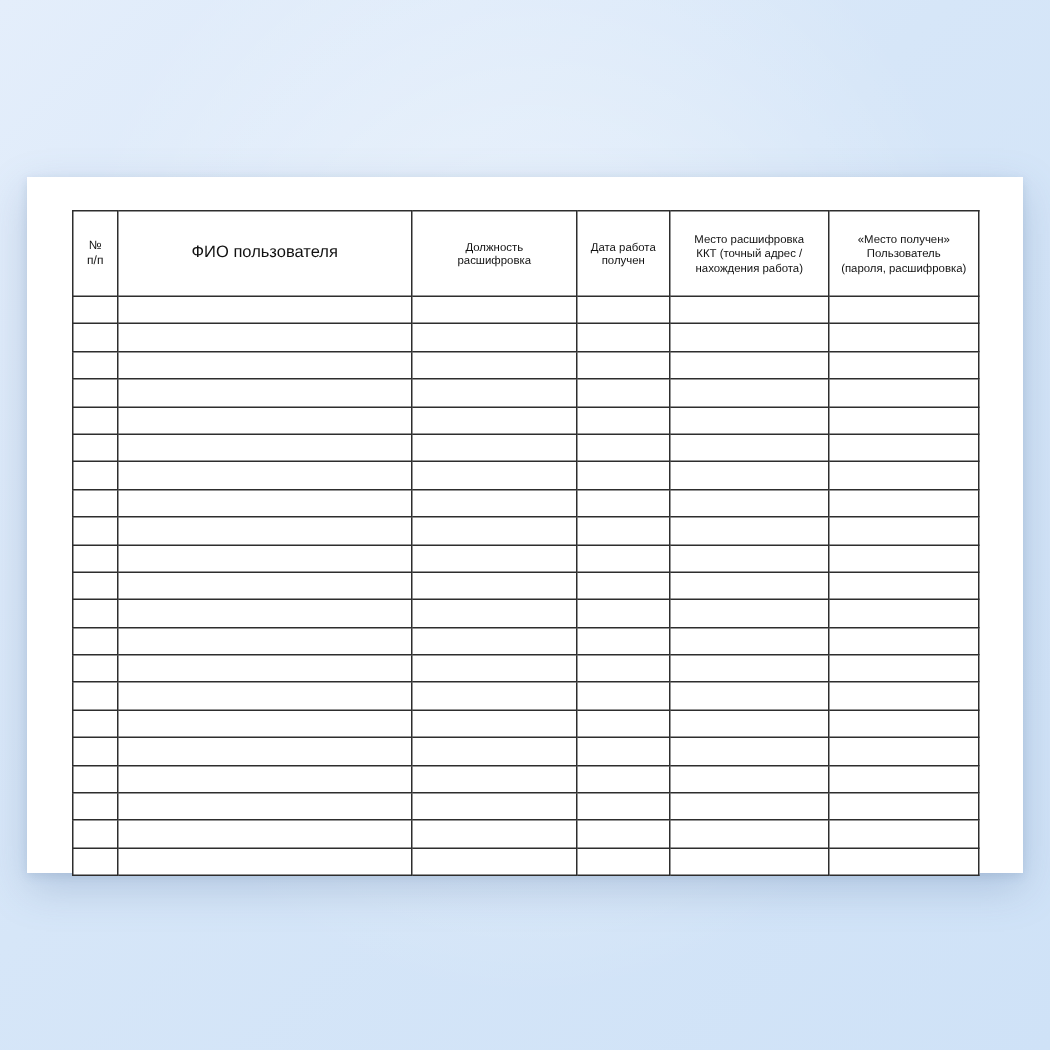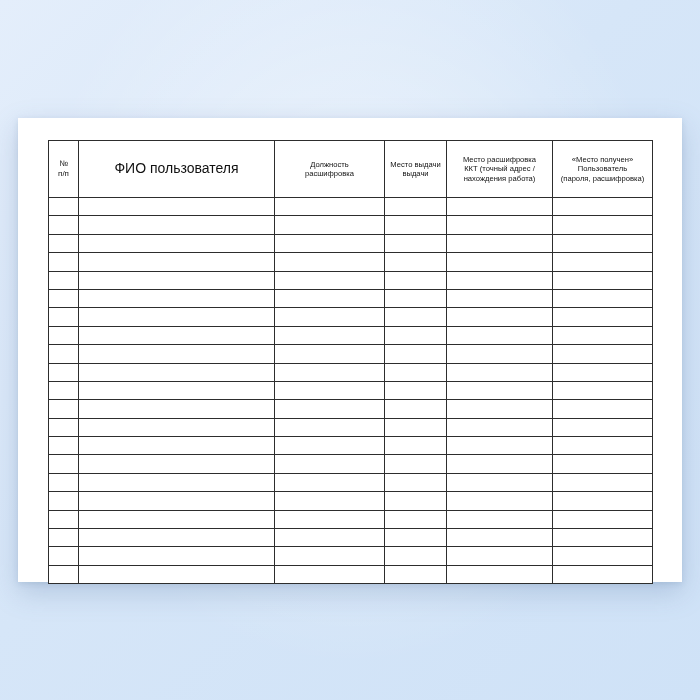--- a/index.html
+++ b/index.html
@@ -62,21 +62,21 @@
     text-align: center;
     vertical-align: middle;
     height: 52px;
     padding: 2px 3px;
   }
   table.journal thead th.col-num {
     font-size: 8px;
     line-height: 1.2;
   }
   table.journal thead th.col-fio {
-    font-size: 14px;
+    font-size: 11px;
   }
   table.journal tbody td {
     height: 17.4px;
   }
   .c0 { width: 30px; }
   .c1 { width: 196px; }
   .c2 { width: 110px; }
   .c3 { width: 62px; }
   .c4 { width: 106px; }
   .c5 { width: 100px; }
@@ -104,22 +104,22 @@
               <span class="nowrap-line">п/п</span>
             </th>
             <th class="col-fio">
               <span class="nowrap-line">ФИО  пользователя</span>
             </th>
             <th>
               <span class="nowrap-line">Должность</span>
               <span class="nowrap-line">расшифровка</span>
             </th>
             <th>
-              <span class="nowrap-line">Место выдачи</span>
-              <span class="nowrap-line">выдачи</span>
+              <span class="nowrap-line">Дата работа</span>
+              <span class="nowrap-line">получен</span>
             </th>
             <th>
               <span class="nowrap-line">Место расшифровка</span>
               <span class="nowrap-line">ККТ (точный адрес /</span>
               <span class="nowrap-line">нахождения работа)</span>
             </th>
             <th>
               <span class="nowrap-line">«Место получен»</span>
               <span class="nowrap-line">Пользователь</span>
               <span class="nowrap-line">(пароля, расшифровка)</span>

